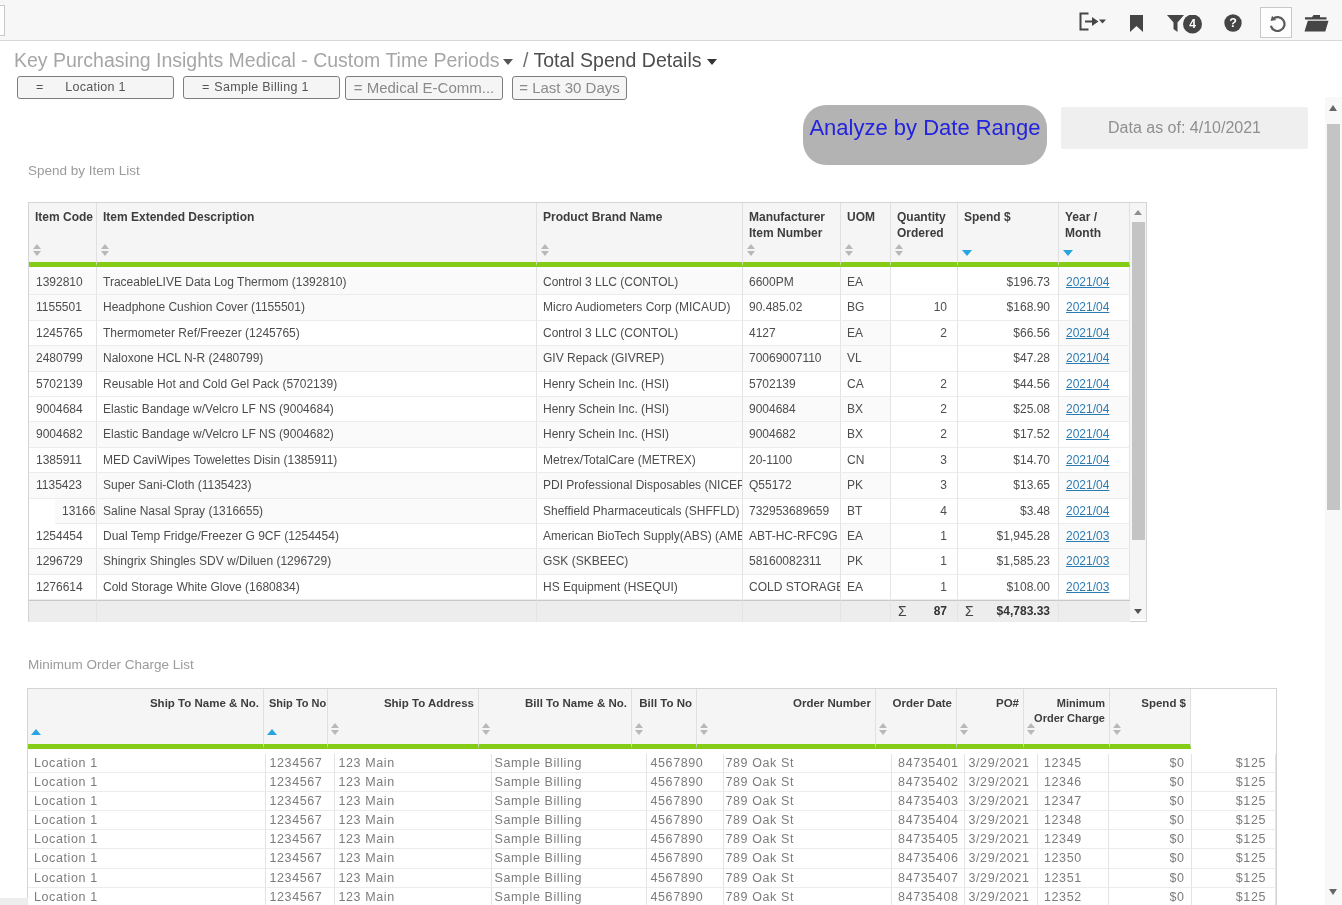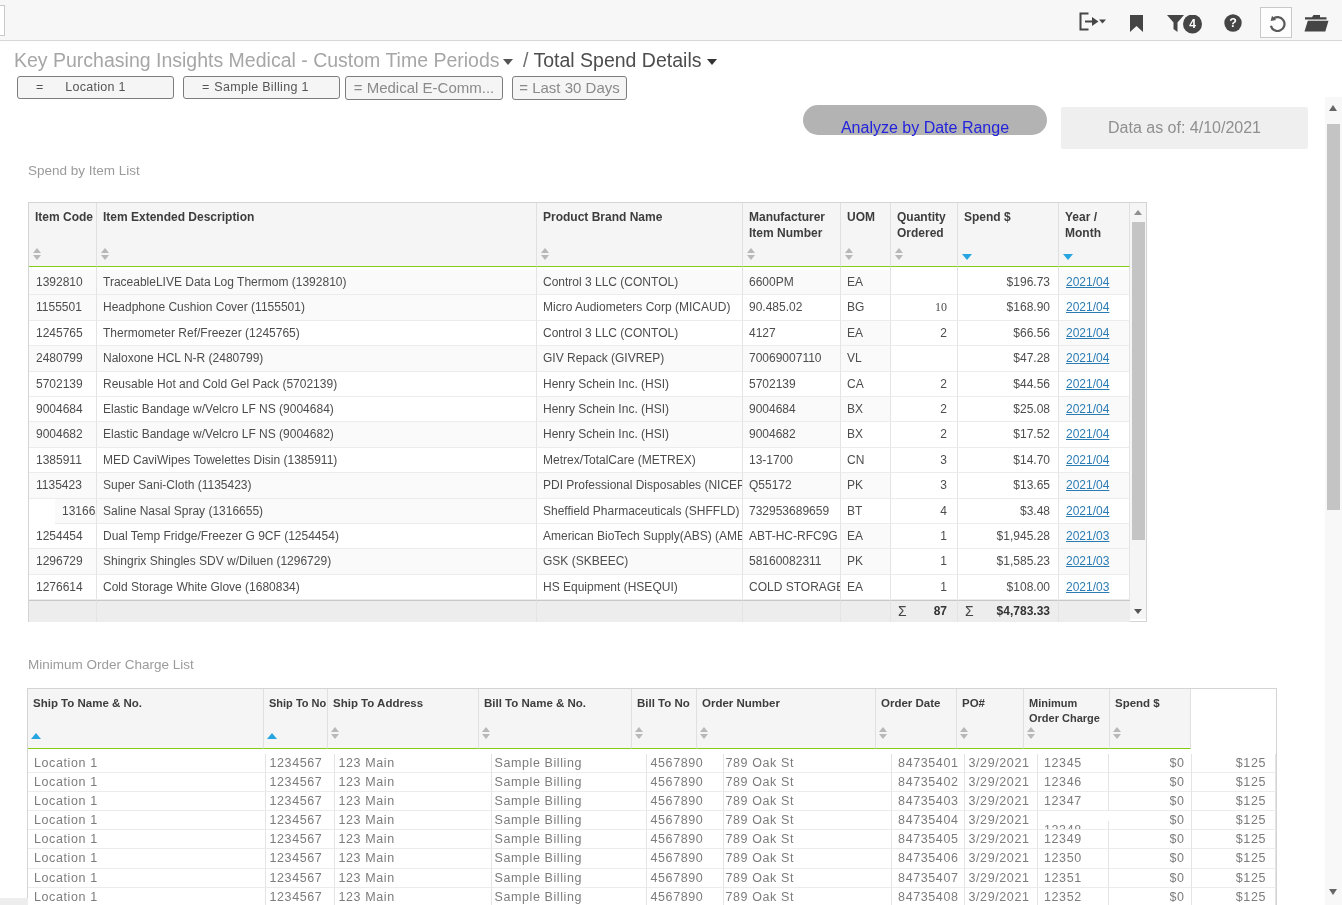--- a/index.html
+++ b/index.html
@@ -15,30 +15,30 @@
 #title { position:absolute; left:14px; top:49px; font-size:19.5px; color:#a6a6a6; white-space:nowrap; }
 #title .dark { color:#4d4d4d; }
 .caret { display:inline-block; width:0; height:0; border-left:5px solid transparent; border-right:5px solid transparent; border-top:6px solid #555; vertical-align:middle; margin-left:6px; margin-right:2px; }
 
 
 .chip { position:absolute; top:76px; height:23px; background:#f5f5f5; border:1px solid #7d7d7d; border-radius:3px; color:#555; font-size:12.5px; letter-spacing:0.3px; line-height:21px; text-align:center; }
 .chip .eq { position:absolute; left:18px; top:0; }
 .chip2 { position:absolute; top:76px; height:24px; background:#f5f5f5; border:1px solid #7d7d7d; border-radius:3px; color:#8a8a8a; font-size:15px; line-height:22px; text-align:center; }
 
 
-#analyze { position:absolute; left:803px; top:105px; width:244px; height:30px; background:#b3b3b3; border-radius:23px; color:#2323dd; font-size:16px; line-height:46px; text-align:center; }
+#analyze { position:absolute; left:803px; top:105px; width:244px; height:60px; background:#b3b3b3; border-radius:23px; color:#2323dd; font-size:22px; line-height:46px; text-align:center; }
 #dataasof { position:absolute; left:1061px; top:107px; width:247px; height:42px; background:#efefef; border-radius:2px; color:#8f8f8f; font-size:16px; line-height:42px; text-align:center; }
 
 
 .seclbl { position:absolute; color:#9b9b9b; font-size:13.5px; }
 
 
 .grid { position:absolute; display:grid; background:#fff; }
 .grid > div { overflow:hidden; white-space:nowrap; }
-.hc { background:#f5f5f5; position:relative; font-weight:bold; font-size:12px; color:#3d3d3d; padding:6px 4px 0 6px; line-height:16px; border-right:1px solid #e0e0e0; border-bottom:1px solid #84cc16; white-space:normal !important; }
+.hc { background:#f5f5f5; position:relative; font-weight:bold; font-size:12px; color:#3d3d3d; padding:6px 4px 0 6px; line-height:16px; border-right:1px solid #e0e0e0; border-bottom:5px solid #84cc16; white-space:normal !important; }
 .hc .si { position:absolute; bottom:6px; left:4px; }
 .gap { background:#fff; border-right:1px solid #e0e0e0; }
 .dc { font-size:12px; color:#4d4d4d; border-right:1px solid #e4e4e4; border-bottom:1px solid #ececec; padding-left:6px; }
 .num { text-align:right; padding-right:8px; padding-left:0; }
 
 .sud { display:inline-block; width:9px; height:12px; position:relative; }
 .sud:before { content:""; position:absolute; top:0; left:0; border-left:4.5px solid transparent; border-right:4.5px solid transparent; border-bottom:5px solid #b8b8b8; }
 .sud:after { content:""; position:absolute; bottom:0; left:0; border-left:4.5px solid transparent; border-right:4.5px solid transparent; border-top:5px solid #b8b8b8; }
 .sdesc { display:inline-block; width:0; height:0; border-left:5px solid transparent; border-right:5px solid transparent; border-top:6px solid #27a5e0; }
 .sasc { display:inline-block; width:0; height:0; border-left:5px solid transparent; border-right:5px solid transparent; border-bottom:6px solid #27a5e0; }
@@ -48,21 +48,21 @@
 
 #t1wrap { position:absolute; left:28px; top:202px; width:1119px; height:420px; border:1px solid #d4d4d4; background:#fff; }
 #t1 { left:0; top:0; grid-template-columns:68px 440px 206px 98px 50px 67px 101px 71px; grid-template-rows:64px 3px repeat(13,25.4px) 21.7px; }
 #t1 .dc { line-height:25.4px; }
 #t1 .sumc { background:#ededed; border-top:1px solid #c8c8c8; font-weight:bold; font-size:12px; color:#333; line-height:21px; position:relative; }
 #t1 .sumc .sig { position:absolute; left:7px; top:0; font-weight:normal; font-size:14px; color:#444; }
 
 #t2wrap { position:absolute; left:27px; top:688px; width:1250px; height:220px; border:1px solid #d4d4d4; background:#fff; }
 #t2h { left:0; top:0; grid-template-columns:236px 64px 151px 153px 65px 179px 81px 67px 86px 81px 85px; grid-template-rows:60px; }
 #t2b { left:0; top:64.5px; grid-template-columns:237.5px 69px 157px 155px 77px 168.5px 72.5px 73.5px 71px 82.5px 84.5px; grid-auto-rows:19.2px; }
-#t2wrap .hc { font-size:11.5px; padding-top:7px; line-height:15px; padding-left:5px; }
+#t2wrap .hc { font-size:11.5px; padding-top:7px; line-height:15px; padding-left:5px;text-align:right; }
 #t2wrap .hc .si { bottom:9px; left:3px; }
 #t2wrap .dc { font-size:12.5px; letter-spacing:0.6px; color:#7c7c7c; line-height:19.2px; }
 
 
 .sbar { position:absolute; background:#f5f5f5; }
 .sthumb { position:absolute; background:#c4c4c4; }
 .sarr { position:absolute; width:0; height:0; }
 #botstrip { position:absolute; left:0; top:898px; width:28px; height:7px; background:#ededed; }
 </style>
 </head>
@@ -141,21 +141,21 @@
 <div class="dc odd">6600PM</div>
 <div class="dc odd">EA</div>
 <div class="dc num" style="padding-right:10px;"></div>
 <div class="dc num">$196.73</div>
 <div class="dc odd" style="padding-left:7px;"><a class="ym">2021/04</a></div>
 <div class="dc odd" style="padding-left:7px;">1155501</div>
 <div class="dc odd">Headphone Cushion Cover (1155501)</div>
 <div class="dc">Micro Audiometers Corp (MICAUD)</div>
 <div class="dc">90.485.02</div>
 <div class="dc">BG</div>
-<div class="dc num" style="padding-right:10px;font-family:Liberation Serif, serif;">10</div>
+<div class="dc num" style="padding-right:10px;">10</div>
 <div class="dc num">$168.90</div>
 <div class="dc" style="padding-left:7px;"><a class="ym">2021/04</a></div>
 <div class="dc" style="padding-left:7px;">1245765</div>
 <div class="dc">Thermometer Ref/Freezer (1245765)</div>
 <div class="dc">Control 3 LLC (CONTOL)</div>
 <div class="dc">4127</div>
 <div class="dc odd">EA</div>
 <div class="dc num" style="padding-right:10px;">2</div>
 <div class="dc num">$66.56</div>
 <div class="dc odd" style="padding-left:7px;"><a class="ym">2021/04</a></div>
@@ -187,21 +187,21 @@
 <div class="dc odd">Elastic Bandage w/Velcro LF NS (9004682)</div>
 <div class="dc odd">Henry Schein Inc. (HSI)</div>
 <div class="dc odd">9004682</div>
 <div class="dc">BX</div>
 <div class="dc num" style="padding-right:10px;">2</div>
 <div class="dc num">$17.52</div>
 <div class="dc" style="padding-left:7px;"><a class="ym">2021/04</a></div>
 <div class="dc" style="padding-left:7px;">1385911</div>
 <div class="dc">MED CaviWipes Towelettes Disin (1385911)</div>
 <div class="dc">Metrex/TotalCare (METREX)</div>
-<div class="dc">13-1700</div>
+<div class="dc">20-1100</div>
 <div class="dc">CN</div>
 <div class="dc num" style="padding-right:10px;">3</div>
 <div class="dc num">$14.70</div>
 <div class="dc" style="padding-left:7px;"><a class="ym">2021/04</a></div>
 <div class="dc odd" style="padding-left:7px;">1135423</div>
 <div class="dc odd">Super Sani-Cloth (1135423)</div>
 <div class="dc odd">PDI Professional Disposables (NICEPK</div>
 <div class="dc odd">Q55172</div>
 <div class="dc odd">PK</div>
 <div class="dc num" style="padding-right:10px;">3</div>
@@ -302,21 +302,21 @@
 <div class="dc num" style="padding-right:6px;">$0</div>
 <div class="dc num" style="padding-right:9px;">$125</div>
 <div class="dc">Location 1</div>
 <div class="dc" style="padding-left:4px;">1234567</div>
 <div class="dc" style="padding-left:4px;">123 Main</div>
 <div class="dc" style="padding-left:3px;">Sample Billing</div>
 <div class="dc" style="padding-left:4px;">4567890</div>
 <div class="dc" style="padding-left:2px;">789 Oak St</div>
 <div class="dc num" style="padding-right:5px;">84735404</div>
 <div class="dc" style="padding-left:4px;">3/29/2021</div>
-<div class="dc" style="padding-left:6px;margin-top:10px;">12348</div>
+<div class="dc" style="padding-left:6px;">12348</div>
 <div class="dc num" style="padding-right:6px;">$0</div>
 <div class="dc num" style="padding-right:9px;">$125</div>
 <div class="dc">Location 1</div>
 <div class="dc" style="padding-left:4px;">1234567</div>
 <div class="dc" style="padding-left:4px;">123 Main</div>
 <div class="dc" style="padding-left:3px;">Sample Billing</div>
 <div class="dc" style="padding-left:4px;">4567890</div>
 <div class="dc" style="padding-left:2px;">789 Oak St</div>
 <div class="dc num" style="padding-right:5px;">84735405</div>
 <div class="dc" style="padding-left:4px;">3/29/2021</div>

